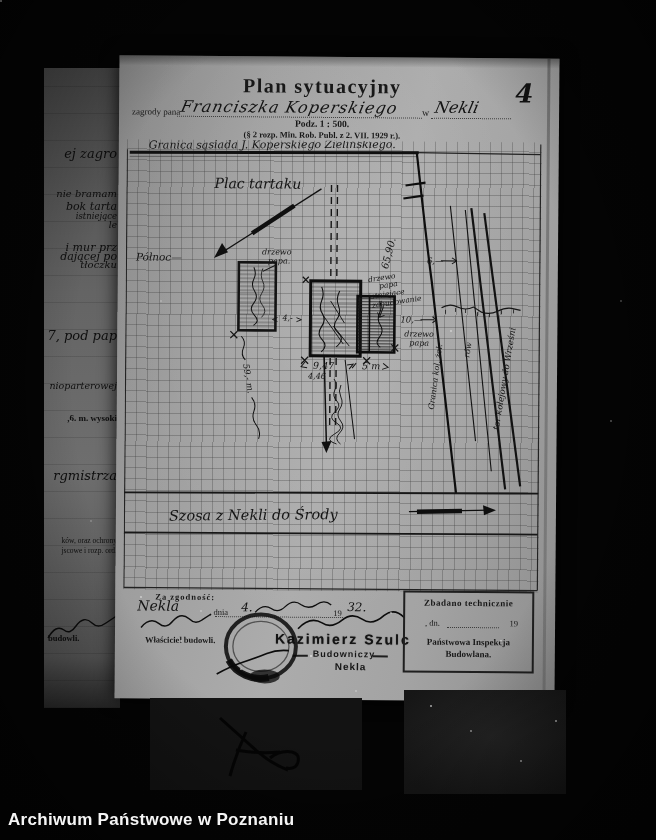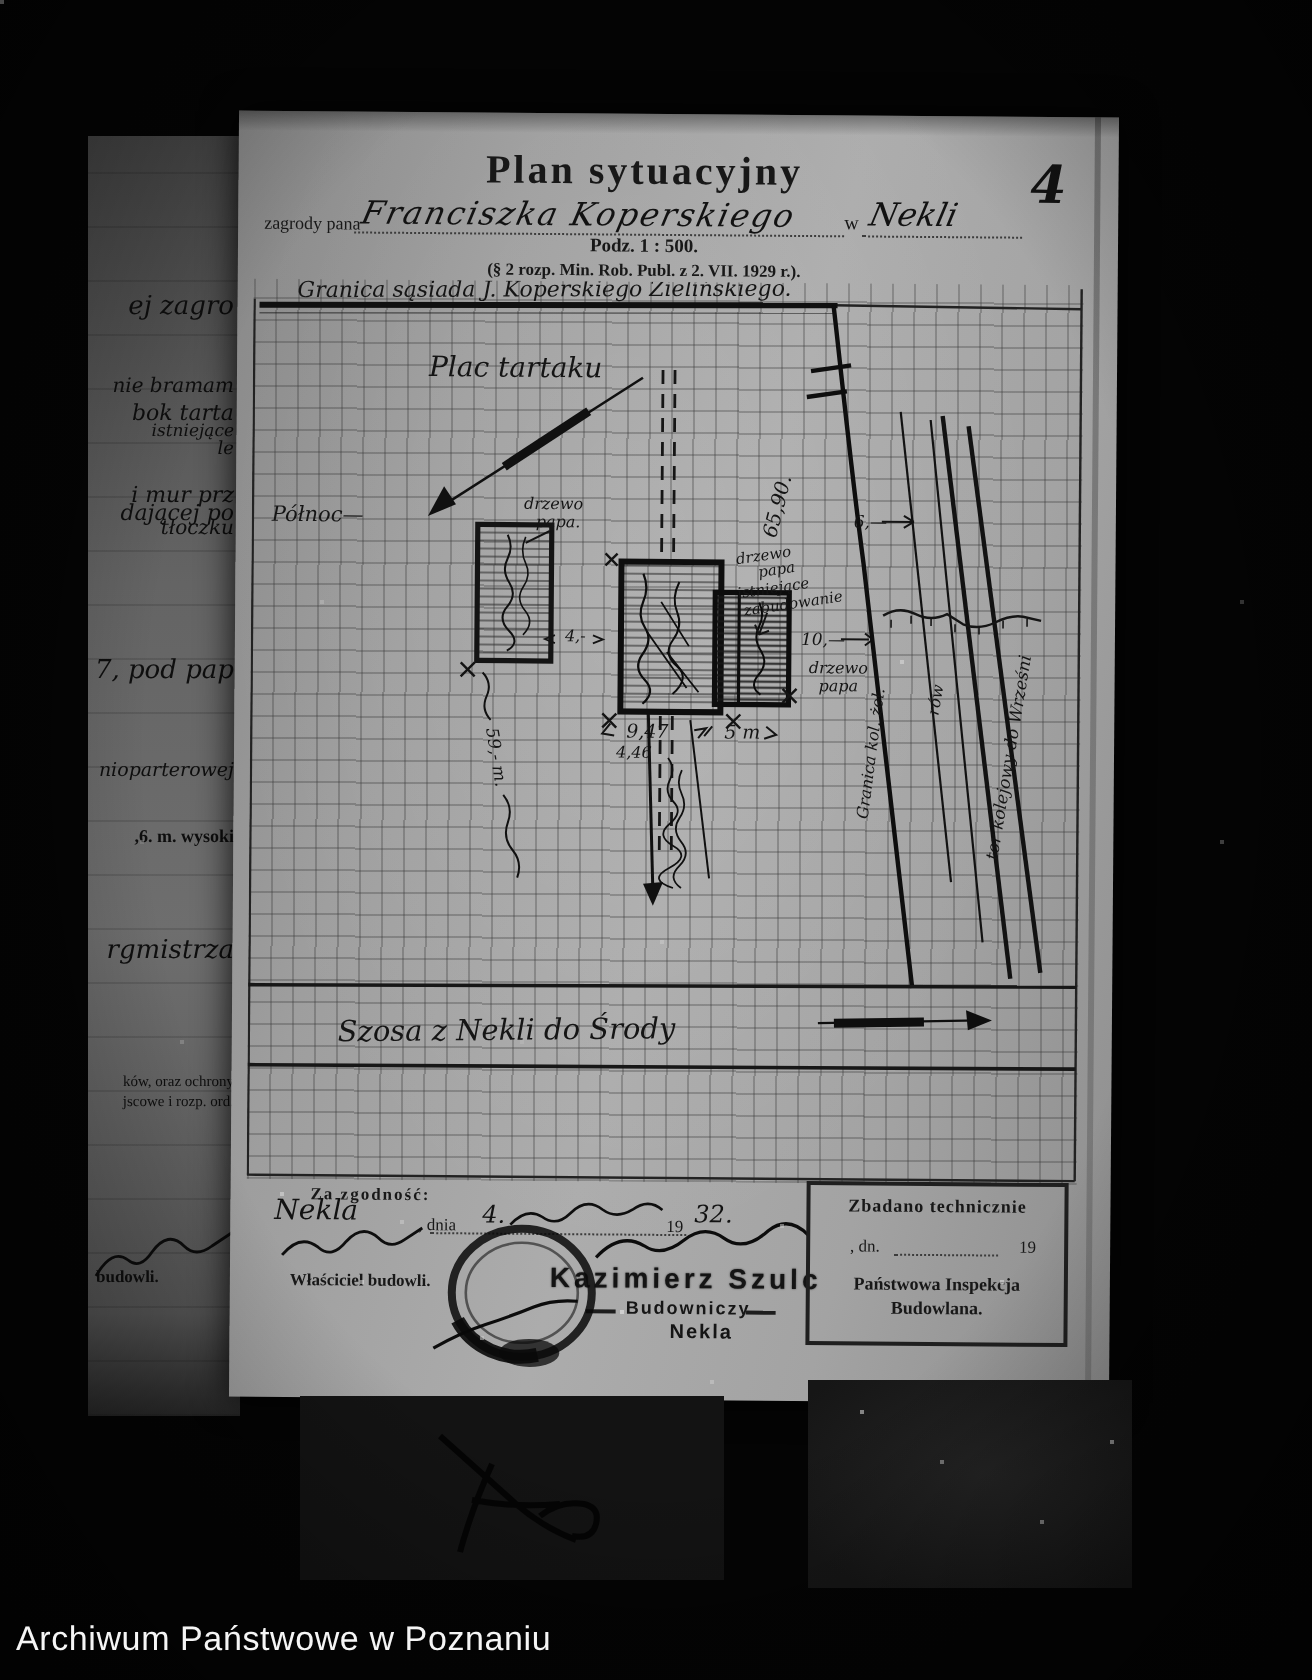--- a/index.html
+++ b/index.html
@@ -27,21 +27,21 @@
           background:
            repeating-linear-gradient(0deg, rgba(15,15,15,0.14) 0 1px, rgba(0,0,0,0) 1px 27px),
            linear-gradient(180deg,#474747,#646464 35%,#6e6e6e 62%,#565656 92%,#2a2a2a);}
   .frag{position:absolute;right:3px;color:#0e0e0e;white-space:nowrap;}
   .stamp-bar{position:absolute;height:2px;background:#1d1d1d;}
   .box-insp{position:absolute;left:288px;top:533px;width:127px;height:78px;
             border:2px solid #1f1f1f;}
   .vignette{position:absolute;inset:0;pointer-events:none;
             background:radial-gradient(ellipse at 50% 45%, rgba(0,0,0,0) 55%, rgba(0,0,0,0.55) 100%);}
   .caption{position:absolute;left:8px;top:810px;font-family:"Liberation Sans",sans-serif;
-           font-weight:normal;font-size:17px;color:#f5f5f5;letter-spacing:0.3px;}
+           font-weight:bold;font-size:17px;color:#f5f5f5;letter-spacing:0.3px;}
 </style>
 </head>
 <body>
 
 <div class="photo">
 
   <div class="behind">
     <div class="frag hw" style="top:78px;font-size:13px;">ej zagro</div>
     <div class="frag hw" style="top:120px;font-size:10px;">nie bramam</div>
     <div class="frag hw" style="top:132px;font-size:11px;">bok tarta</div>

